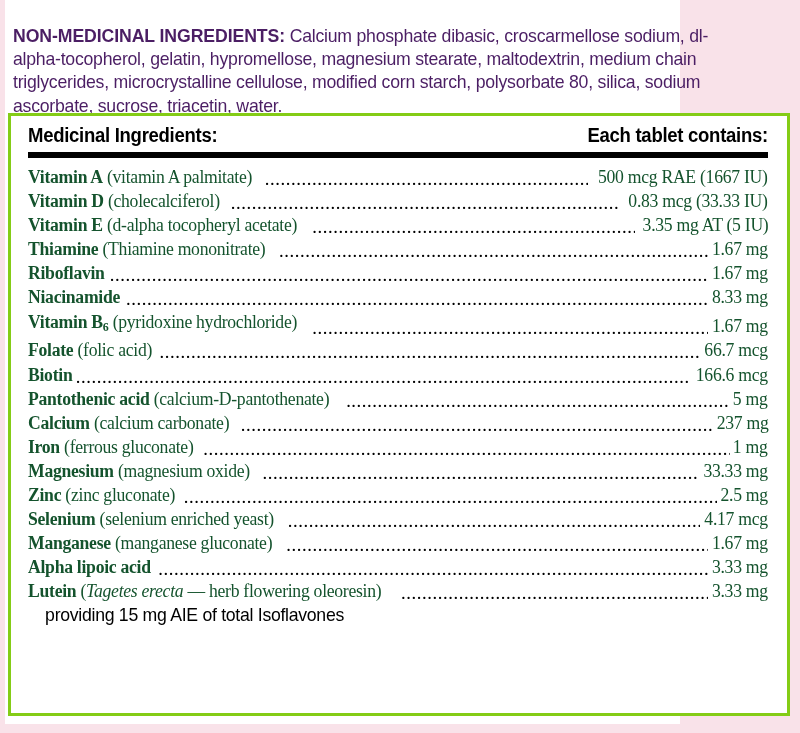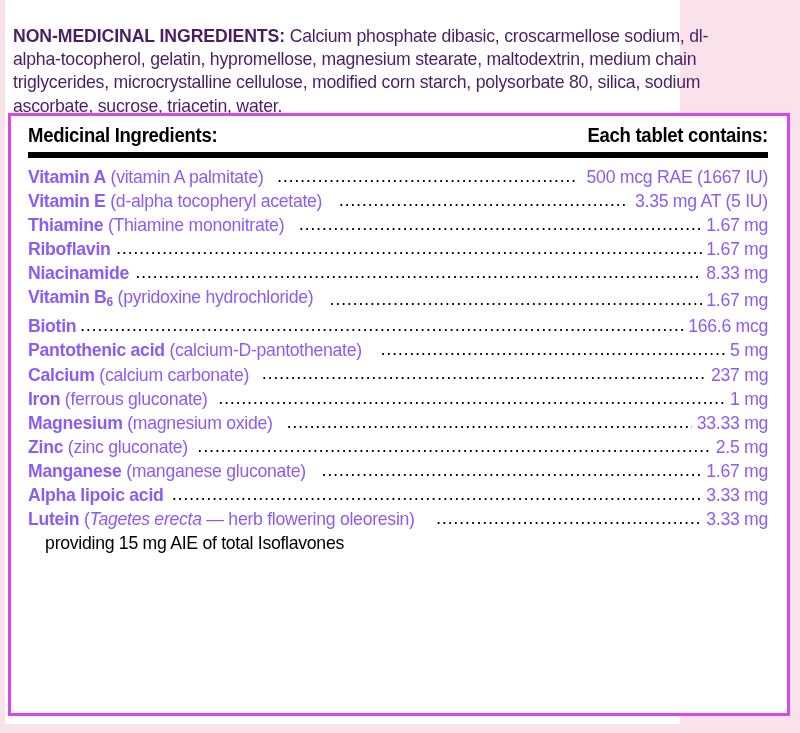--- a/index.html
+++ b/index.html
@@ -60,21 +60,21 @@
     font-weight: bold;
     letter-spacing: -0.1px;
   }
 
   .table-box {
     position: absolute;
     left: 8px;
     top: 113px;
     width: 782px;
     height: 603px;
-    border: 3px solid #d946ef;
+    border: 3px solid #84cc16;
     box-sizing: border-box;
     background: #ffffff;
   }
 
   .tbl-inner {
     position: absolute;
     left: 17px;
     top: 8px;
     width: 740px;
   }
@@ -98,26 +98,27 @@
     height: 6px;
     background: #000000;
   }
 
   .rows {
     margin-top: 7px;
   }
 
   .row {
     display: flex;
-    align-items: center;
+    align-items: flex-end;
     font-size: 18.6px;
     line-height: 24.1px;
-    color: #8b5cf6;
+    color: #14532d;
     white-space: nowrap;
     letter-spacing: -0.3px;
+    font-family: Liberation Serif, serif;
   }
   .row .nm {
     flex: 0 0 auto;
     transform: scaleX(0.95);
     transform-origin: left center;
   }
   .row .nm b {
     font-weight: bold;
   }
   .row .nm i {
@@ -182,20 +183,25 @@
 
       <div class="rule"></div>
 
       <div class="rows" id="rows-container">
           <div class="row">
             <span class="nm"><b>Vitamin A</b><span> (vitamin A palmitate)</span></span>
             <span class="leader"></span>
             <span class="val">500 mcg RAE (1667 IU)</span>
           </div>
           <div class="row">
+            <span class="nm"><b>Vitamin D</b><span> (cholecalciferol)</span></span>
+            <span class="leader"></span>
+            <span class="val">0.83 mcg (33.33 IU)</span>
+          </div>
+          <div class="row">
             <span class="nm"><b>Vitamin E</b><span> (d-alpha tocopheryl acetate)</span></span>
             <span class="leader"></span>
             <span class="val">3.35 mg AT (5 IU)</span>
           </div>
           <div class="row">
             <span class="nm"><b>Thiamine</b><span> (Thiamine mononitrate)</span></span>
             <span class="leader"></span>
             <span class="val">1.67 mg</span>
           </div>
           <div class="row">
@@ -207,20 +213,25 @@
             <span class="nm"><b>Niacinamide</b></span>
             <span class="leader"></span>
             <span class="val">8.33 mg</span>
           </div>
           <div class="row">
             <span class="nm"><b>Vitamin B<sub>6</sub></b><span> (pyridoxine hydrochloride)</span></span>
             <span class="leader"></span>
             <span class="val">1.67 mg</span>
           </div>
           <div class="row">
+            <span class="nm"><b>Folate</b><span> (folic acid)</span></span>
+            <span class="leader"></span>
+            <span class="val">66.7 mcg</span>
+          </div>
+          <div class="row">
             <span class="nm"><b>Biotin</b></span>
             <span class="leader"></span>
             <span class="val">166.6 mcg</span>
           </div>
           <div class="row">
             <span class="nm"><b>Pantothenic acid</b><span> (calcium-D-pantothenate)</span></span>
             <span class="leader"></span>
             <span class="val">5 mg</span>
           </div>
           <div class="row">
@@ -235,20 +246,25 @@
           </div>
           <div class="row">
             <span class="nm"><b>Magnesium</b><span> (magnesium oxide)</span></span>
             <span class="leader"></span>
             <span class="val">33.33 mg</span>
           </div>
           <div class="row">
             <span class="nm"><b>Zinc</b><span> (zinc gluconate)</span></span>
             <span class="leader"></span>
             <span class="val">2.5 mg</span>
+          </div>
+          <div class="row">
+            <span class="nm"><b>Selenium</b><span> (selenium enriched yeast)</span></span>
+            <span class="leader"></span>
+            <span class="val">4.17 mcg</span>
           </div>
           <div class="row">
             <span class="nm"><b>Manganese</b><span> (manganese gluconate)</span></span>
             <span class="leader"></span>
             <span class="val">1.67 mg</span>
           </div>
           <div class="row">
             <span class="nm"><b>Alpha lipoic acid</b></span>
             <span class="leader"></span>
             <span class="val">3.33 mg</span>

